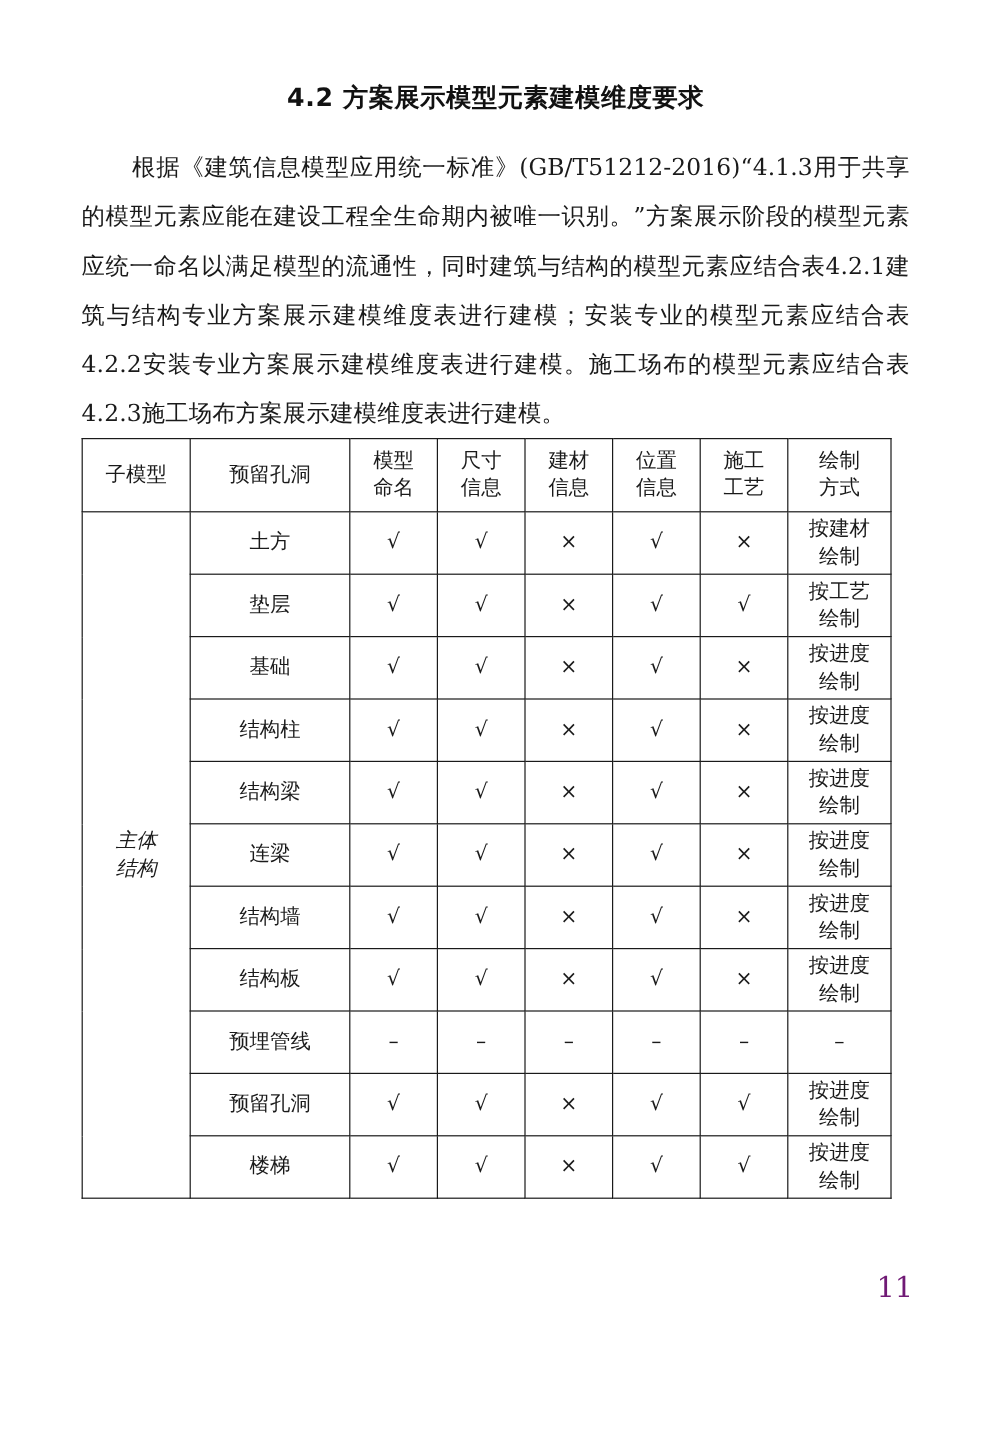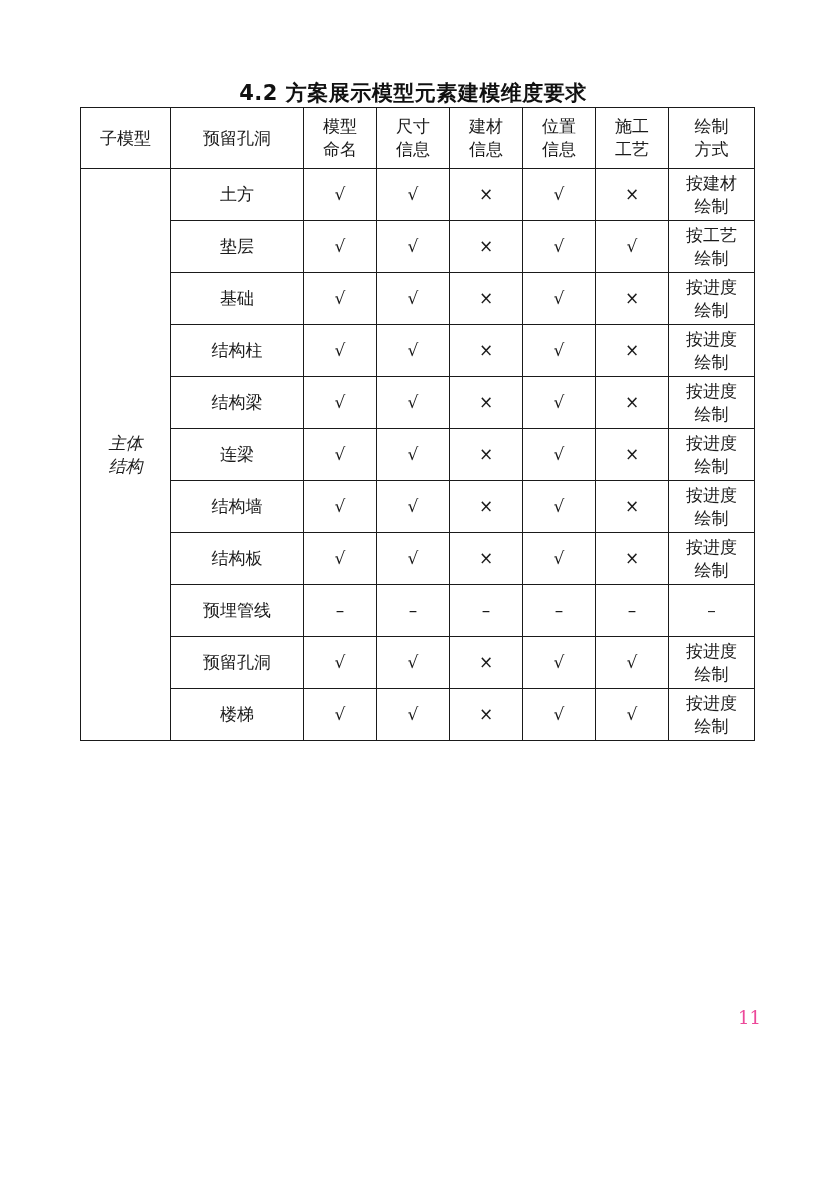--- a/index.html
+++ b/index.html
@@ -18,21 +18,21 @@
   .page {
     position: absolute;
     left: 0; top: 0;
     width: 827px;
     height: 1199px;
     background: #fff;
   }
   .content {
     position: absolute;
     left: 68px;
-    top: 16px;
+    top: 4px;
     width: 690px;
   }
 
   
   .heading {
     text-align: center;
     font-size: 21px;
     font-weight: bold;
     letter-spacing: 0.5px;
     margin: 0;
@@ -61,21 +61,21 @@
     margin: 0;
     padding-top: 22px;
     padding-bottom: 12px;
     color: #1a1a1a;
   }
 
   
   .dim-table {
     border-collapse: collapse;
     width: 673px;
-    margin-left: 12px;
+    margin-left: 0px;
     table-layout: fixed;
     background: #fff;
   }
   .dim-table td,
   .dim-table th {
     border: 1.3px solid #1a1a1a;
     text-align: center;
     vertical-align: middle;
     font-weight: normal;
     font-size: 17px;
@@ -105,34 +105,35 @@
   }
   .mark-check { font-size: 17px; }
   .mark-cross { font-size: 16px; }
   .mark-dash  { font-size: 16px; }
   .two-line { white-space: pre-line; }
 
   
   .page-number {
     position: absolute;
     right: 66px;
-    top: 1007px;
-    font-size: 18px;
-    color: #ec4899;
+    top: 1059px;
+    font-size: 24px;
+    color: #701a75;
     font-family: "DejaVu Serif", "Liberation Serif", serif;
   }
 </style>
 </head>
 <body>
 
 <div class="page">
   <div class="content">
 
     <h1 class="heading">4.2  方案展示模型元素建模维度要求</h1>
 
+    <p class="body-para">根据《建筑信息模型应用统一标准》(GB/T51212-2016)“4.1.3用于共享的模型元素应能在建设工程全生命期内被唯一识别。”方案展示阶段的模型元素应统一命名以满足模型的流通性，同时建筑与结构的模型元素应结合表4.2.1建筑与结构专业方案展示建模维度表进行建模；安装专业的模型元素应结合表4.2.2安装专业方案展示建模维度表进行建模。施工场布的模型元素应结合表4.2.3施工场布方案展示建模维度表进行建模。</p>
 
 
     <table class="dim-table">
       <colgroup>
         <col class="col-sub">
           <col class="col-elem">
         <col class="col-mark">
           <col class="col-mark">
           <col class="col-mark">
         <col class="col-mark">

